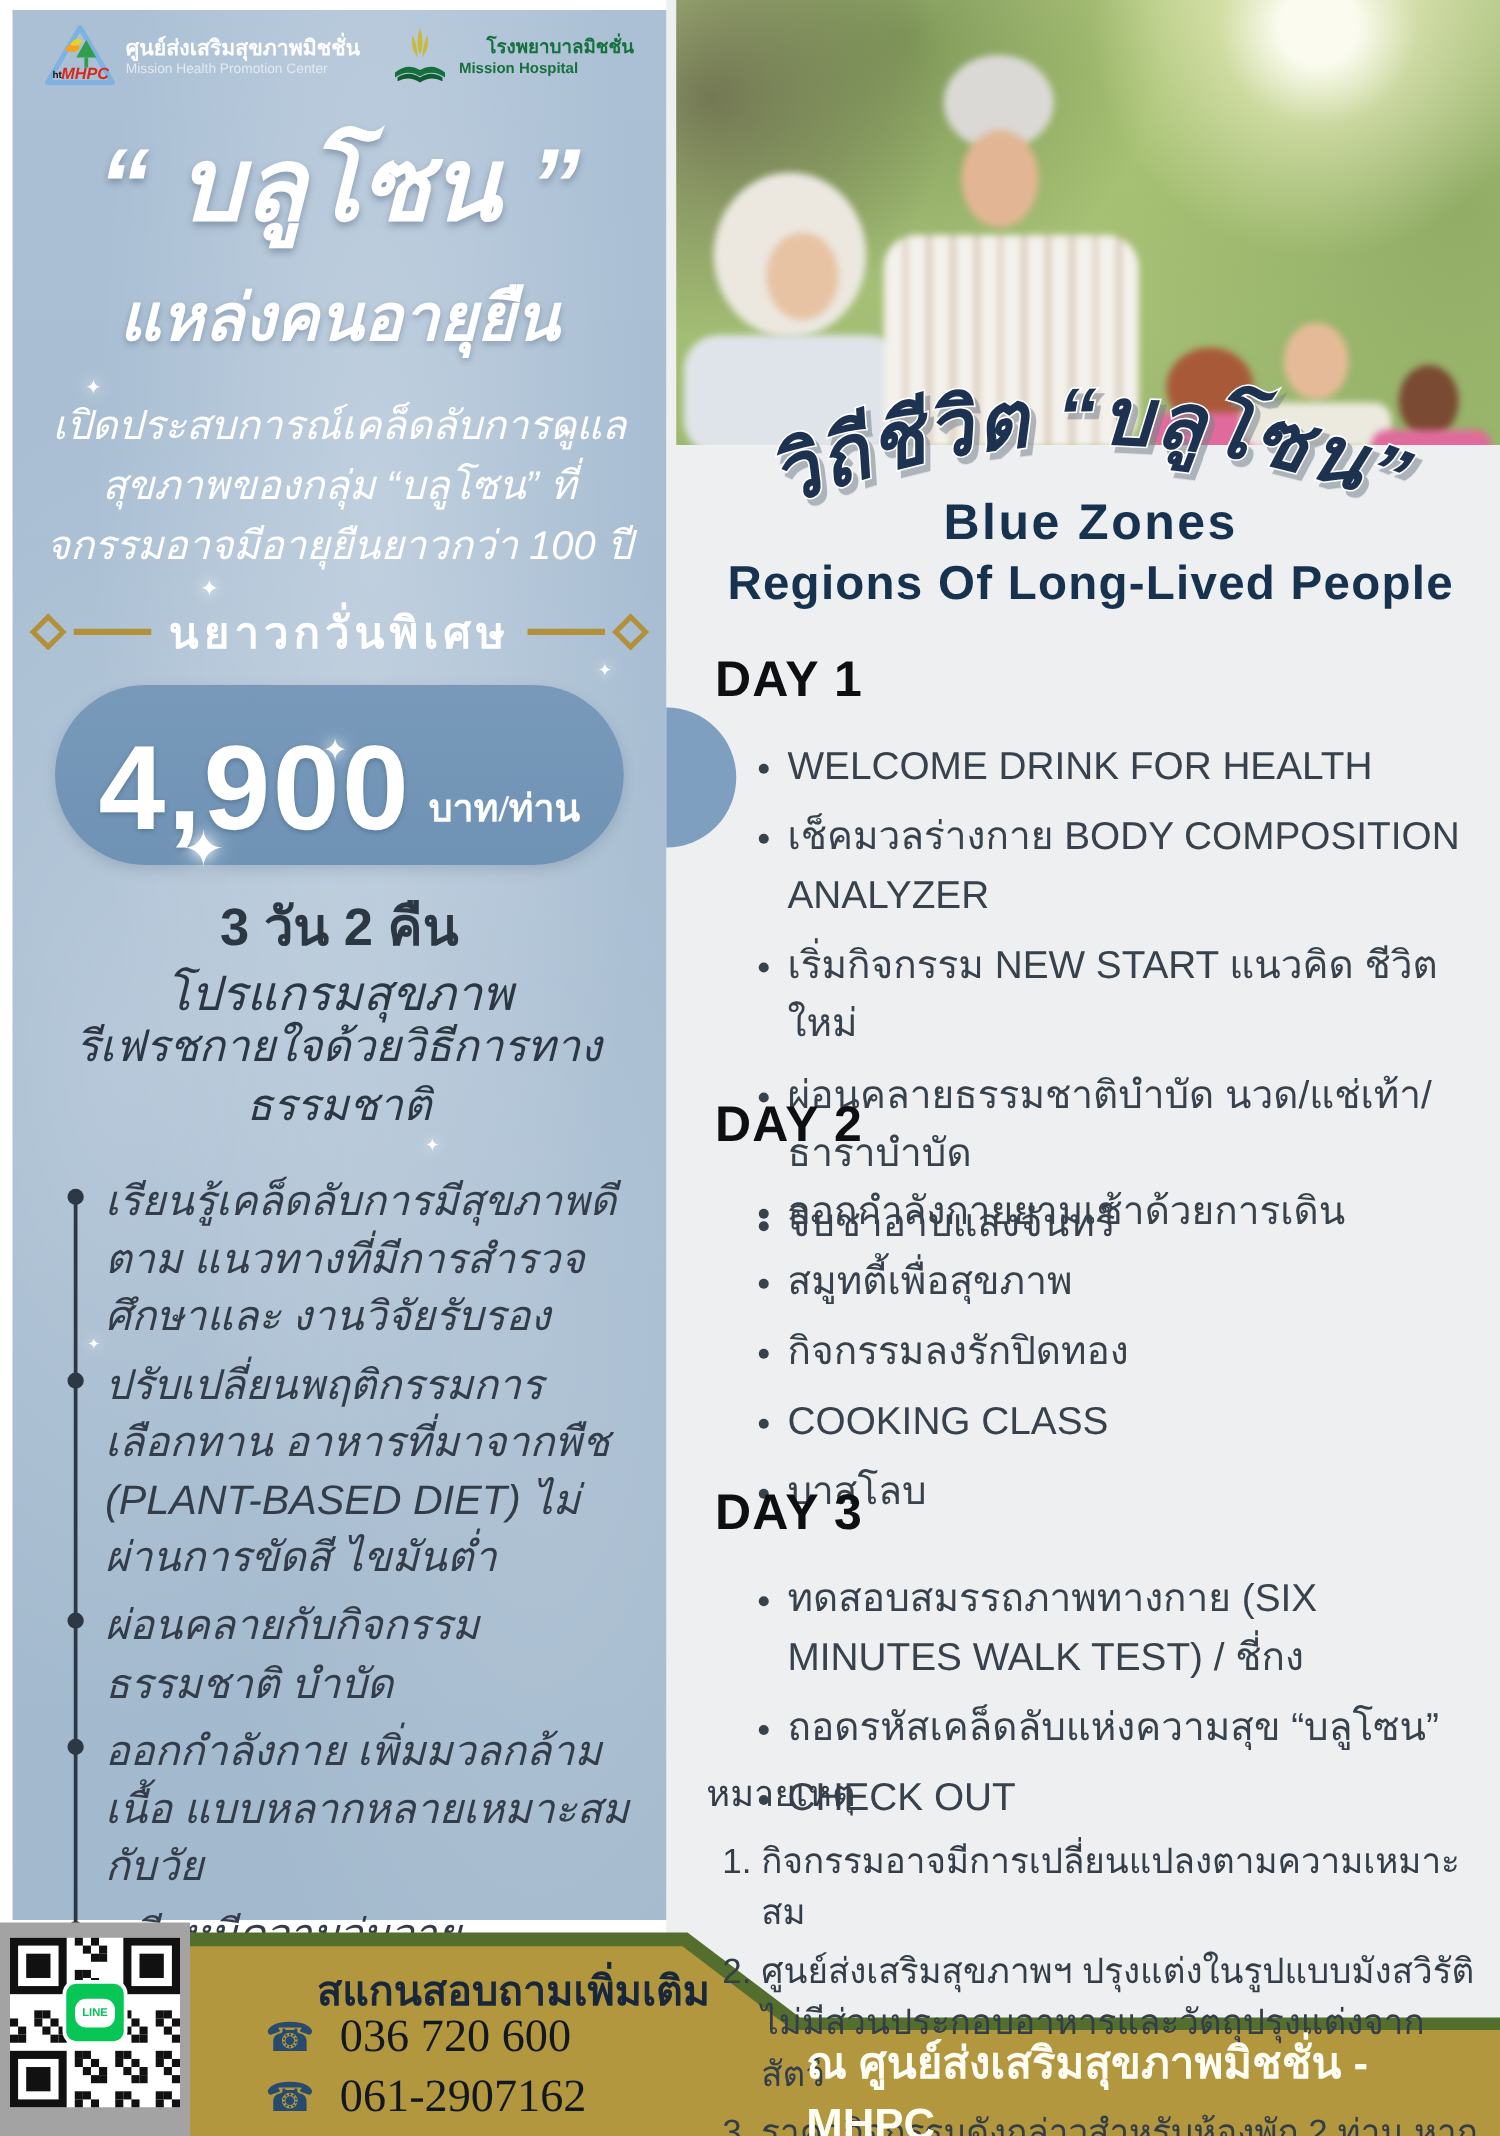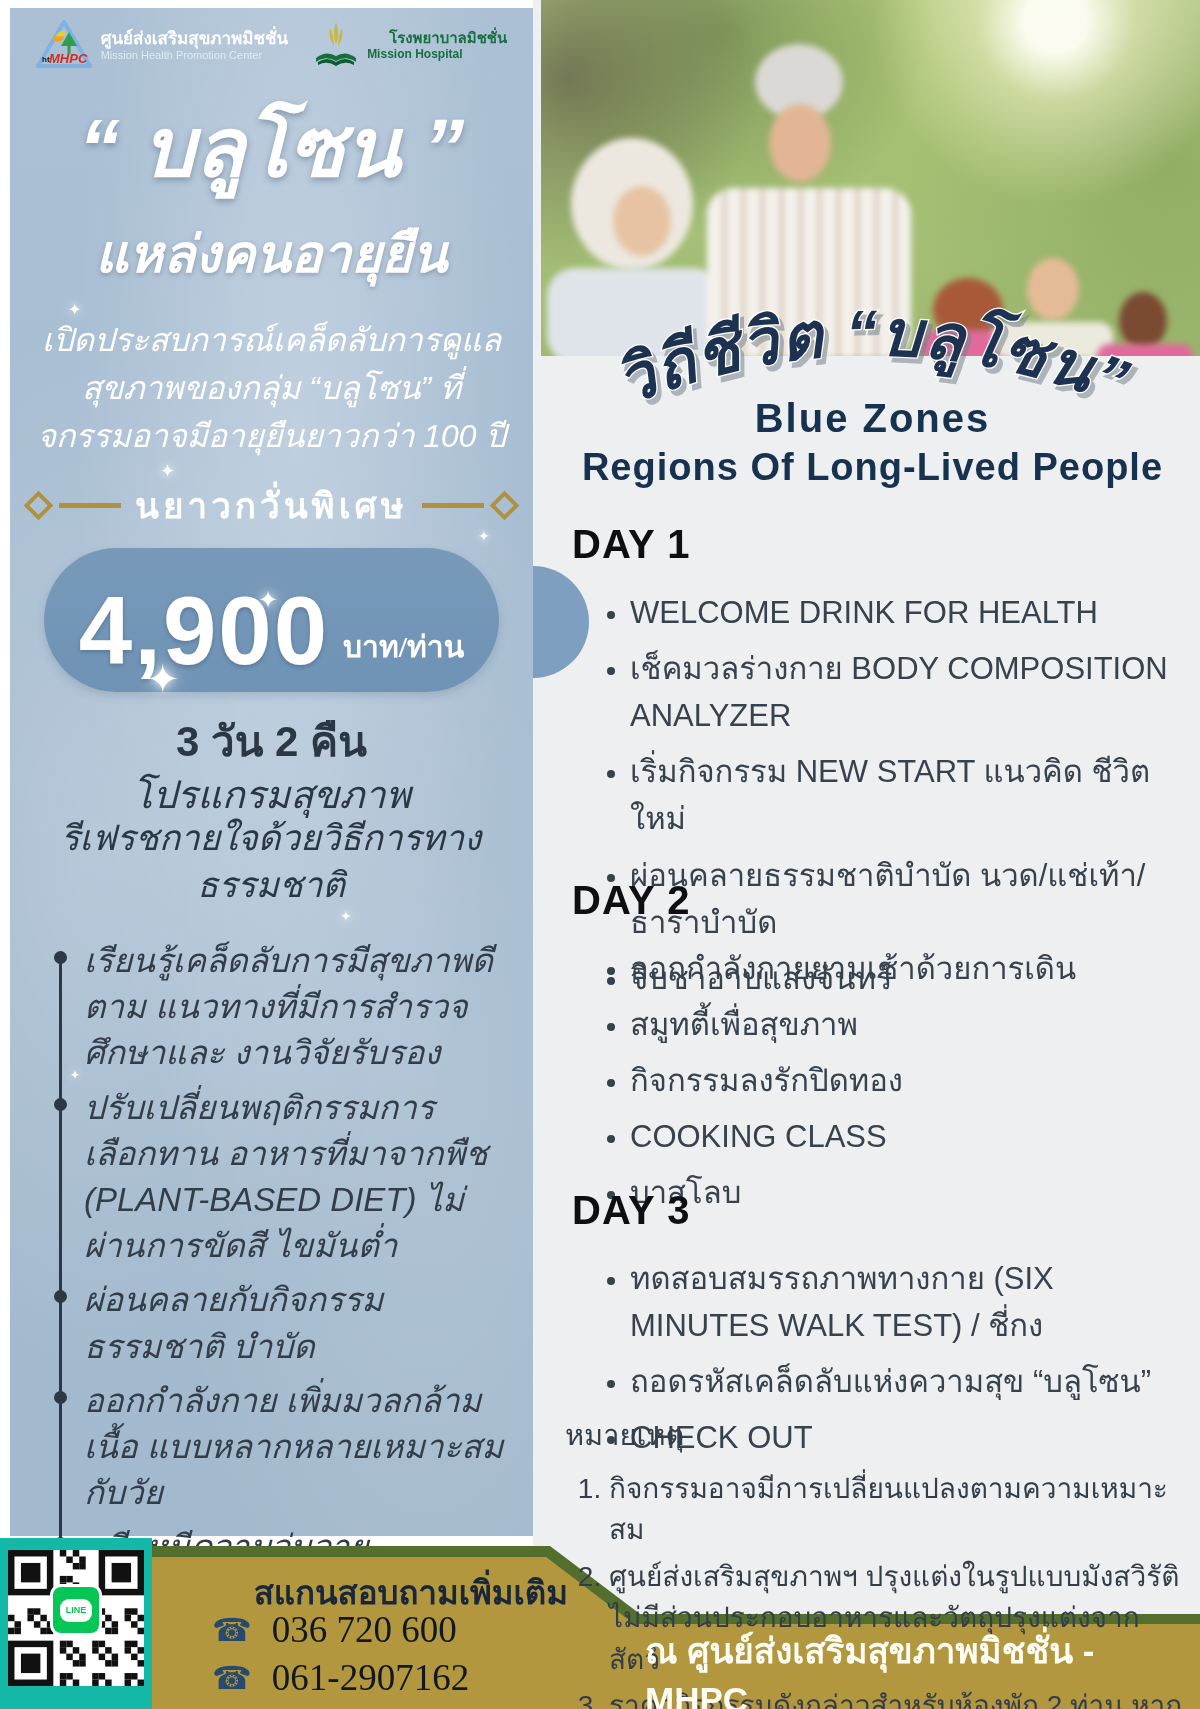--- a/index.html
+++ b/index.html
@@ -81,21 +81,21 @@
   .rlist li::marker{color:#38424d;font-size:26px;}
   .day-1{top:522px;} .day-2{top:878px;} .day-3{top:1188px;}
 
   .notes{position:absolute;left:565px;top:1412px;width:618px;z-index:4;color:#343e49;}
   .notes-label{font-size:29px;}
   .notes ol{margin:10px 0 0 0;padding:0 0 0 44px;}
   .notes li{font-size:28px;line-height:1.48;margin-bottom:5px;}
 
   
   .band-svg{position:absolute;left:0;top:1540px;width:1200px;height:169px;z-index:3;}
-  .qr-box{position:absolute;left:0;top:1538px;width:152px;height:171px;background:#14b8a6;z-index:5;}
+  .qr-box{position:absolute;left:0;top:1538px;width:152px;height:171px;background:#a3a3a3;z-index:5;}
   .qr-svg{position:absolute;left:8px;top:12px;width:136px;height:136px;}
   .line-badge{position:absolute;left:50%;top:72px;transform:translate(-50%,-50%);width:46px;height:46px;
     background:#06c755;border:3px solid #fff;border-radius:11px;display:flex;align-items:center;justify-content:center;}
   .line-bubble{width:32px;height:23px;background:#fff;border-radius:9px;display:flex;align-items:center;justify-content:center;
     color:#06c755;font-size:9px;font-weight:bold;}
   .scan-label{position:absolute;left:168px;top:1566px;width:400px;text-align:right;z-index:5;
     color:#18273a;font-size:33px;font-weight:bold;}
   .phone-row{position:absolute;left:212px;z-index:5;display:flex;align-items:center;gap:20px;}
   .phone-row.p1{top:1608px;} .phone-row.p2{top:1656px;}
   .phone-icon{color:#274a6d;font-size:32px;}

